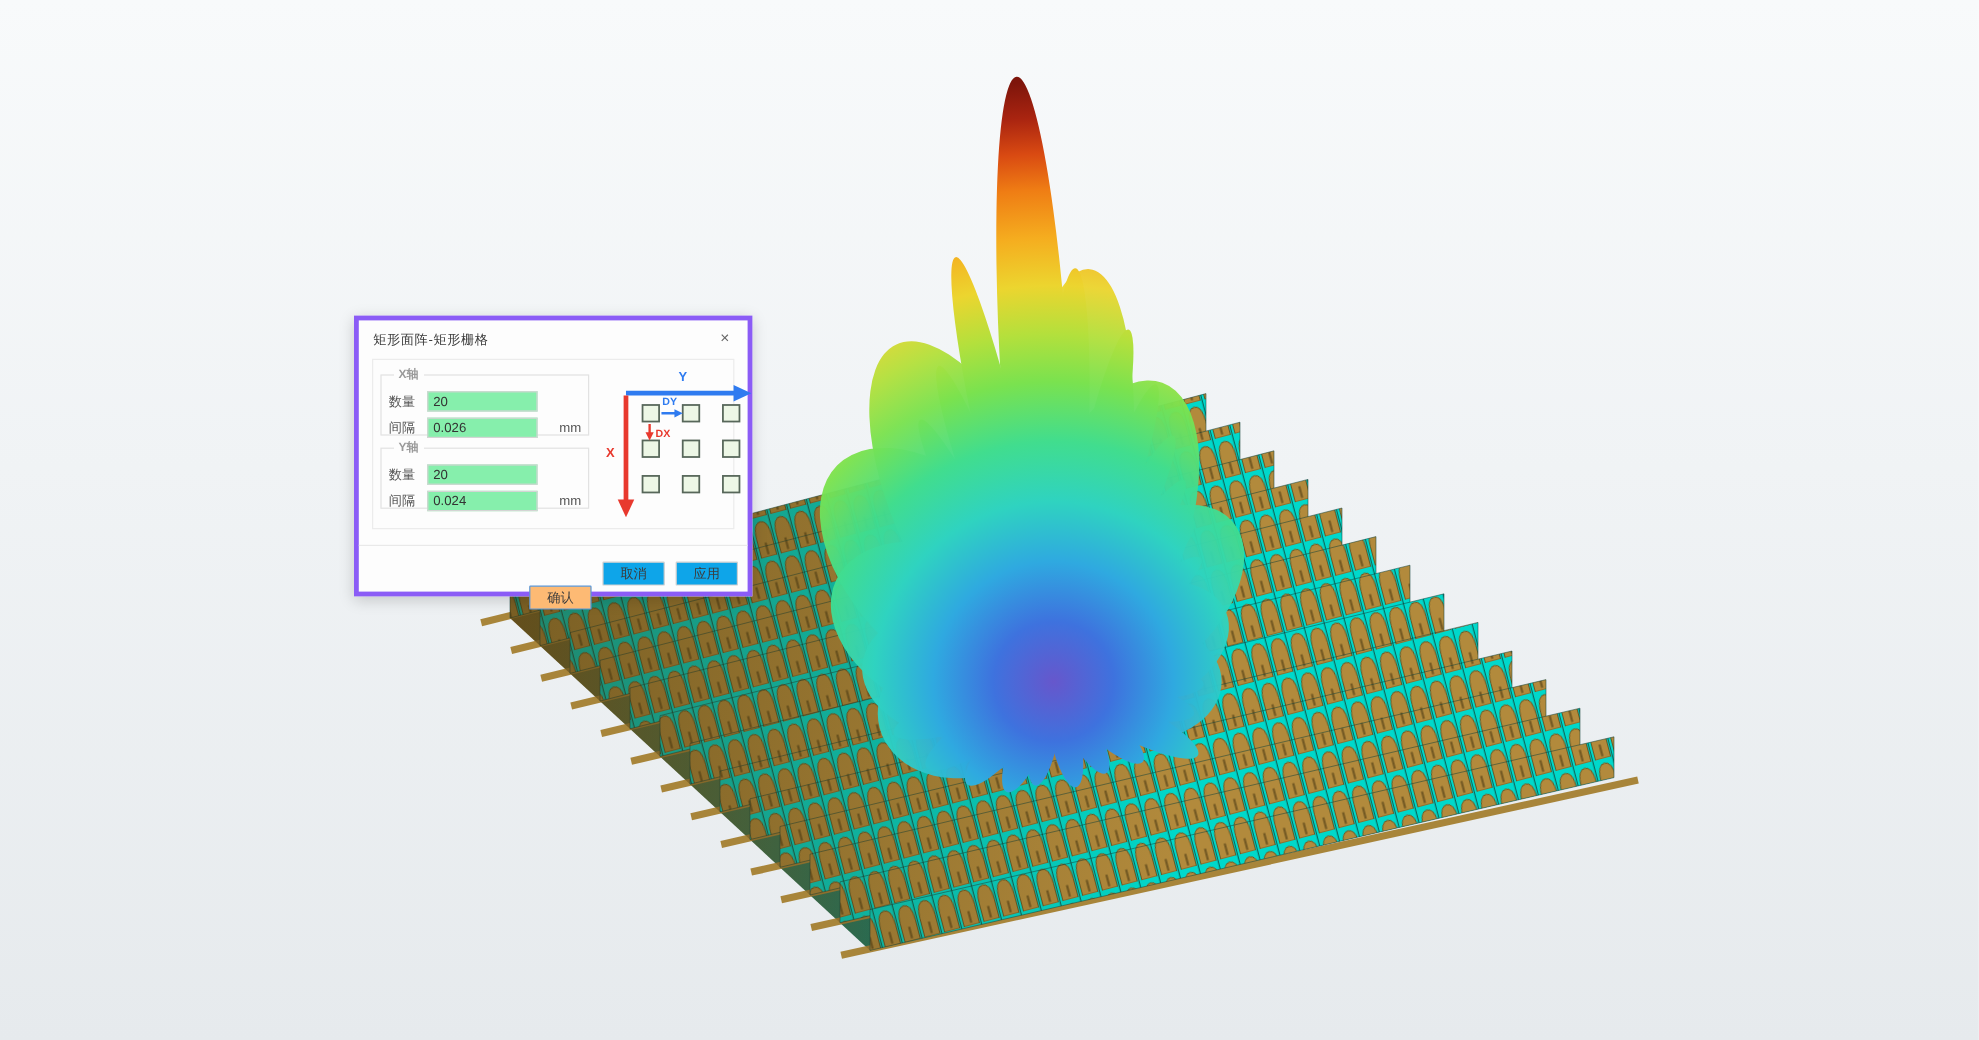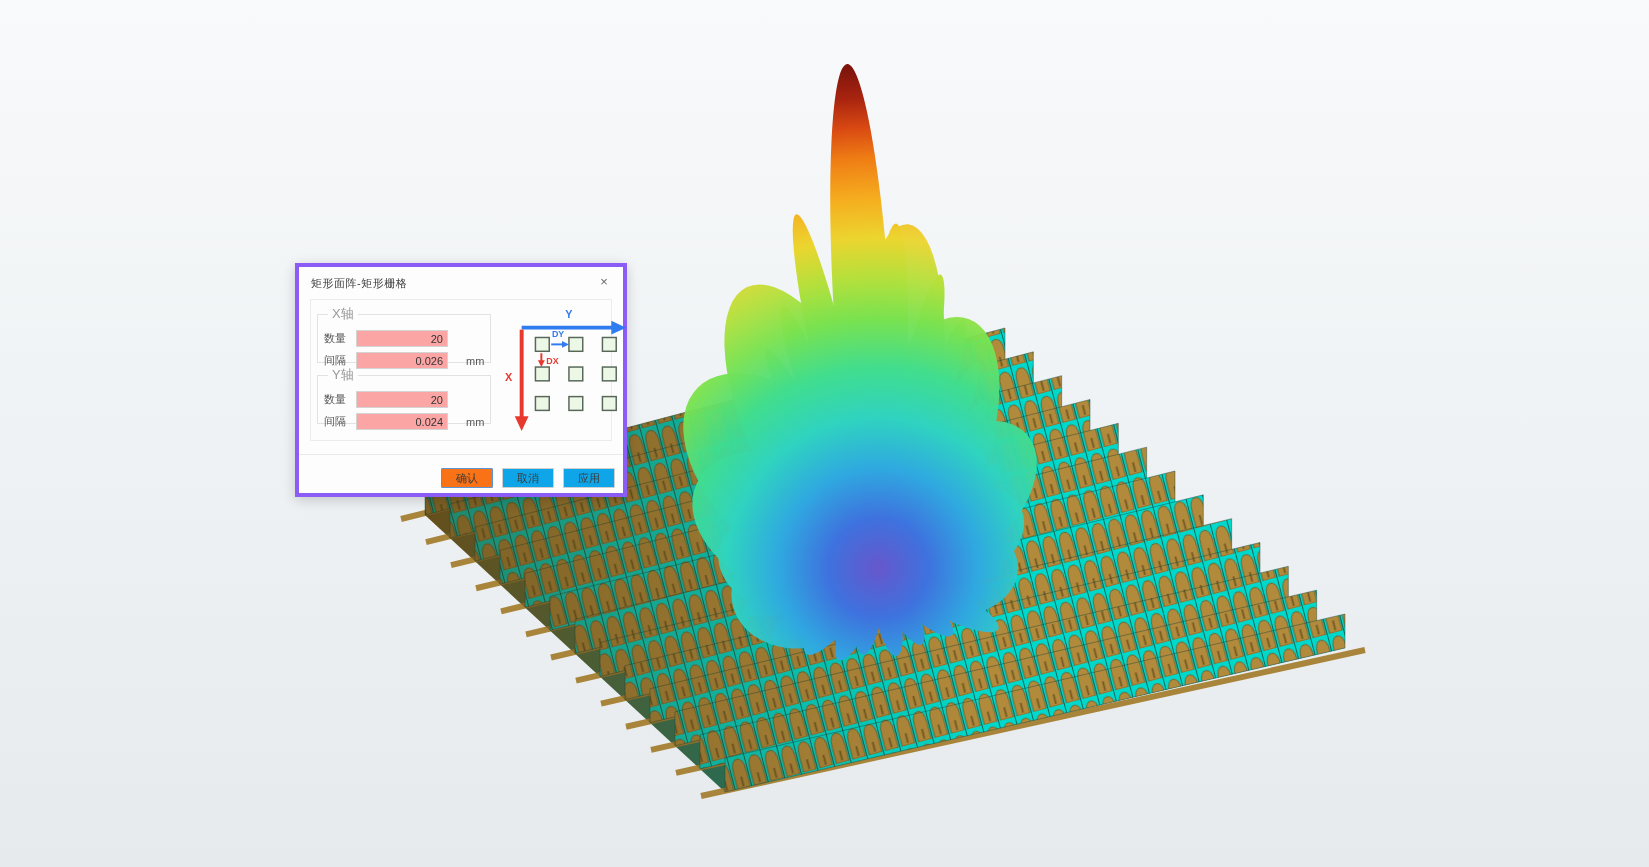--- a/index.html
+++ b/index.html
@@ -13,32 +13,32 @@
   .dialog{position:absolute;left:295px;top:263px;width:324px;height:226px;z-index:10;
     background:#fdfdfd;border:4px solid #8b5cf6;box-shadow:0 3px 12px rgba(0,0,0,.18);
     font-size:11px;color:#444;}
   .dlg-title{position:absolute;left:12px;top:9px;font-size:11px;color:#3c3c3c;letter-spacing:.5px;}
   .dlg-close{position:absolute;right:10px;top:6px;width:18px;height:18px;line-height:18px;
     text-align:center;font-size:13px;color:#666;cursor:pointer;}
   .dlg-body{position:absolute;left:11px;top:32px;width:300px;height:140px;
     border:1px solid #ececec;background:#fdfdfd;}
   .col-fields{position:absolute;left:6px;top:2px;width:172px;}
   fieldset{border:1px solid #e2e2e2;margin:3px 0 0 0;padding:2px 6px 7px 6px;height:47px;}
-  legend{font-size:13px;color:#9a9a9a;padding:0 4px;margin-left:4px;}
+  legend{font-size:10px;color:#9a9a9a;padding:0 4px;margin-left:4px;font-weight:bold;}
   .frow{display:flex;align-items:center;margin-top:5px;}
   .frow label{width:32px;color:#555;flex:none;}
-  .frow input{width:82px;height:15px;border:1px solid #d4d4d4;background:#fca5a5;
-    font-size:11px;color:#333;padding:0 4px;font-family:inherit;text-align:right;}
+  .frow input{width:82px;height:15px;border:1px solid #d4d4d4;background:#86efac;
+    font-size:11px;color:#333;padding:0 4px;font-family:inherit;}
   .unit{margin-left:18px;color:#555;}
   .diagram{position:absolute;left:188px;top:4px;}
   .dlg-footer{position:absolute;left:0;right:0;top:187px;bottom:0;border-top:1px solid #e9e9e9;
     display:flex;justify-content:flex-end;align-items:flex-start;gap:9px;padding:13px 8px 0 0;}
   .btn{width:52px;height:20px;font-size:11px;color:#3c3c3c;background:#0ea5e9;
     border:1px solid #cfcfcf;border-radius:1px;font-family:inherit;cursor:pointer;padding:0;}
-  .btn.primary{background:#f97316;border:1px solid #5a96d6;}
+  .btn.primary{background:#fdba74;border:1px solid #5a96d6;margin-top:20px;}
 </style>
 </head>
 <body>
 
 <svg id="scene" xmlns="http://www.w3.org/2000/svg" width="1649" height="867" viewBox="0 0 1649 867">
     <defs>
       <pattern id="fins" x="0" y="0" width="17" height="34" patternUnits="userSpaceOnUse" patternTransform="rotate(-14.78)">
         <rect x="0" y="0" width="17" height="34" fill="#00d8cb"></rect>
         <path d="M2 34 L2 18 Q2 4 8.5 4 Q15 4 15 18 L15 34 Z" fill="#b28a3c" stroke="#6a5320" stroke-width="0.8"></path>
         <rect x="7.6" y="22" width="1.8" height="10" fill="#3c2f0c" opacity="0.55"></rect>

